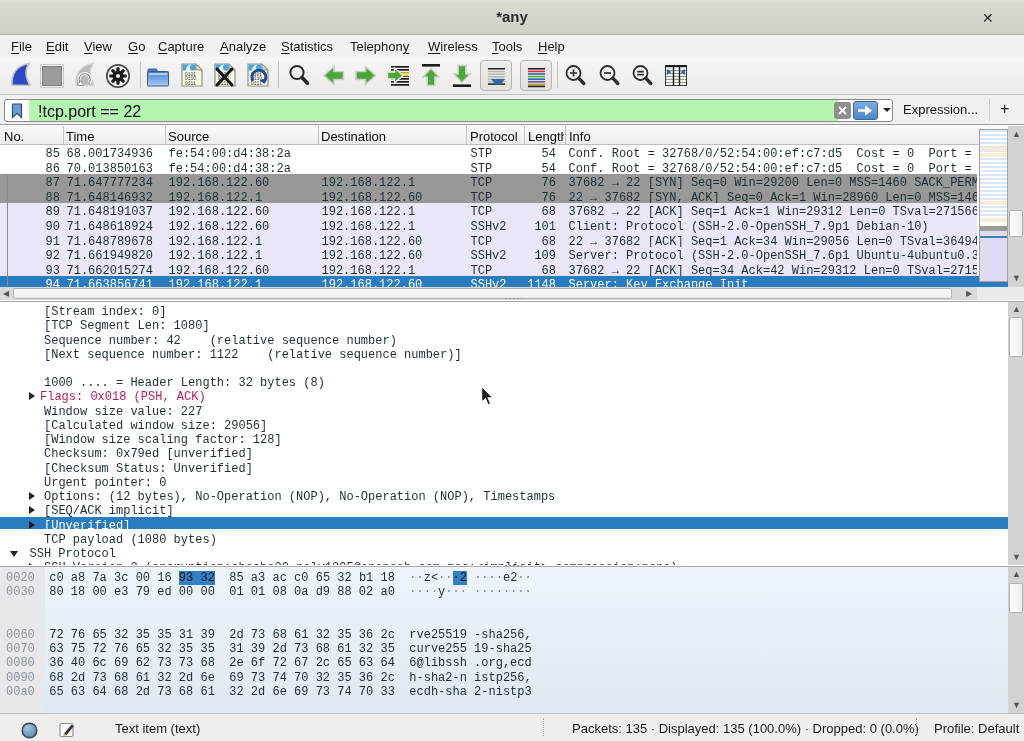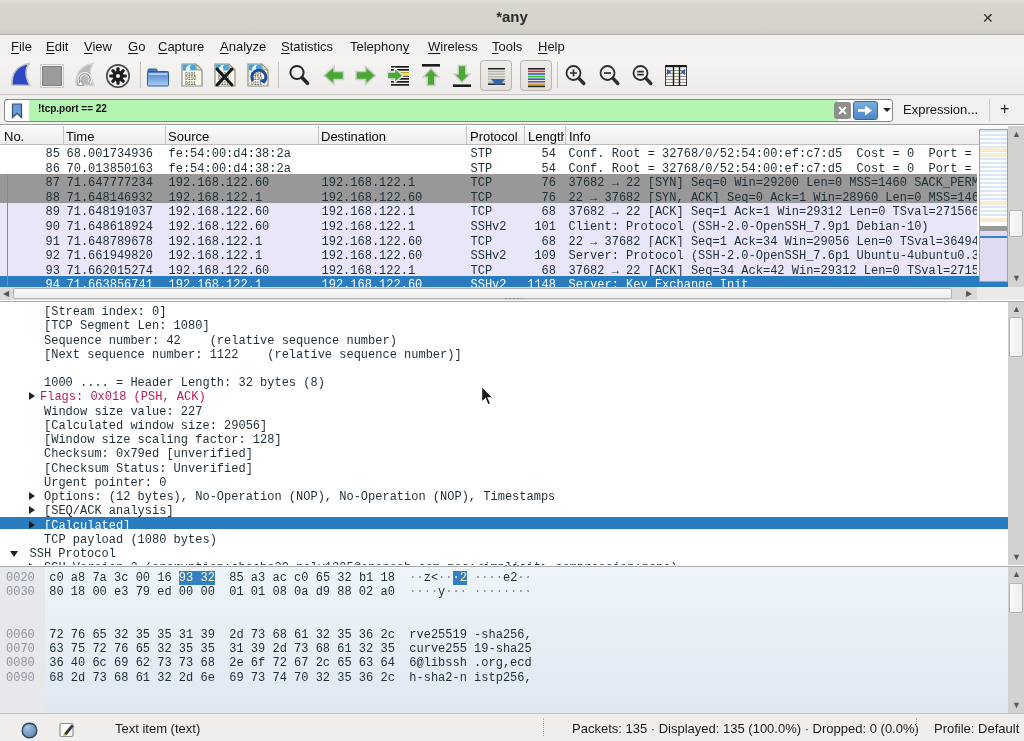--- a/index.html
+++ b/index.html
@@ -13,21 +13,21 @@
 .mi{top:39px;font-size:13px;color:#171717;}
 .mi u{text-decoration:underline;text-underline-offset:2px;}
 
 #toolbar{left:0;top:57px;width:1024px;height:38px;background:linear-gradient(180deg,#f6f5f4,#edebe9);border-bottom:1px solid #c8c4bf;box-sizing:border-box;}
 .tsep{top:62px;width:1px;height:26px;background:#c4c0bb;}
 .tbtn{top:60px;width:32px;height:31px;border:1px solid #b7b3ae;border-radius:4px;background:linear-gradient(180deg,#efedeb,#e2dfdc);box-sizing:border-box;}
 
 #filterbar{left:0;top:95px;width:1024px;height:30px;background:#f1f0ef;border-bottom:1px solid #9d9d9d;box-sizing:border-box;}
 #finput{left:4px;top:99px;width:889px;height:23px;background:#fff;border:1px solid #878787;border-radius:3px;box-sizing:border-box;overflow:hidden;}
 #fgreen{left:24px;top:0;width:809px;height:21px;background:#b5f5b2;}
-#ftext{left:33px;top:3px;font-size:10px;color:#0c0c0c;font-weight:bold;}
+#ftext{left:33px;top:3px;font-size:16px;color:#0c0c0c;}
 #fx{left:829px;top:2px;width:17px;height:17px;background:#8e8e8e;border-radius:3px;}
 #fgo{left:848px;top:1px;width:25px;height:19px;background:linear-gradient(180deg,#79aede,#4d87c5);border:1px solid #39689c;border-radius:3px;box-sizing:border-box;}
 #fexpr{left:903px;top:102px;font-size:13px;color:#161616;}
 #fsep{left:989px;top:99px;width:1px;height:22px;background:#cfcdca;}
 #fplus{left:1000px;top:100px;font-size:16px;color:#222;}
 
 #plist{left:0;top:126px;width:1024px;height:174px;background:#fff;}
 #phead{left:0;top:0;width:1008px;height:19px;background:linear-gradient(180deg,#fafafa,#ededed);border-bottom:1px solid #bebebe;box-sizing:border-box;}
 .hsep{top:0;width:1px;height:18px;background:#c3c3c3;}
 .hlbl{top:3px;font-size:13px;color:#090909;white-space:nowrap;}
@@ -37,21 +37,21 @@
 .sbv{background:#d4d2d0;}
 .sbthumb{background:linear-gradient(90deg,#fbfbfb,#ededed);border:1px solid #b4b2b0;border-radius:2px;box-sizing:border-box;}
 .arr{color:#555;font-size:9px;line-height:9px;}
 
 #dpane{left:0;top:301px;width:1024px;height:264px;background:#fff;border-top:1px solid #a9a9a9;box-sizing:border-box;}
 .dline{left:0;white-space:pre;}
 
 #hpane{left:0;top:566px;width:1024px;height:147px;background:linear-gradient(180deg,#eef4fa,#dfe8f2);border-top:1px solid #a9a9a9;box-sizing:border-box;}
 .off{color:#8d959e;}
 .dot{color:#7d8a95;}
-.hl{background:#3181c4;color:#fef9c3;}
+.hl{background:#3181c4;color:#0f172a;}
 
 #status{left:0;top:713px;width:1024px;height:28px;background:#efeeec;border-top:1px solid #c2beb9;box-sizing:border-box;}
 .stext{top:721px;font-size:13px;color:#1b1b1b;}
 .dotsep{top:5px;width:1px;height:18px;border-left:1px dotted #a8a8a8;}
 </style></head>
 <body>
 
 <div class="abs" id="titlebar"></div>
 <div class="abs" id="title">*any</div>
 <div class="abs" id="closex">✕</div>
@@ -344,43 +344,44 @@
 <div class="abs mono dline" style="left:40px;top:88.4px;color:#be185d">Flags: 0x018 (PSH, ACK)</div>
 <div class="abs mono dline" style="left:44px;top:102.6px;color:#1d2e37">Window size value: 227</div>
 <div class="abs mono dline" style="left:44px;top:116.8px;color:#1d2e37">[Calculated window size: 29056]</div>
 <div class="abs mono dline" style="left:44px;top:131.1px;color:#1d2e37">[Window size scaling factor: 128]</div>
 <div class="abs mono dline" style="left:44px;top:145.3px;color:#1d2e37">Checksum: 0x79ed [unverified]</div>
 <div class="abs mono dline" style="left:44px;top:159.5px;color:#1d2e37">[Checksum Status: Unverified]</div>
 <div class="abs mono dline" style="left:44px;top:173.8px;color:#1d2e37">Urgent pointer: 0</div>
 <div class="abs" style="left:29px;top:190.0px;width:0;height:0;border-left:6px solid #222;border-top:4px solid transparent;border-bottom:4px solid transparent"></div>
 <div class="abs mono dline" style="left:44px;top:188.0px;color:#1d2e37">Options: (12 bytes), No-Operation (NOP), No-Operation (NOP), Timestamps</div>
 <div class="abs" style="left:29px;top:204.2px;width:0;height:0;border-left:6px solid #222;border-top:4px solid transparent;border-bottom:4px solid transparent"></div>
-<div class="abs mono dline" style="left:44px;top:202.2px;color:#1d2e37">[SEQ/ACK analysis]</div>
+<div class="abs mono dline" style="left:44px;top:202.2px;color:#1d2e37">[SEQ/ACK implicit]</div>
 <div class="abs" style="left:0;top:214.5px;width:1008px;height:12px;background:#2a7cc0"></div>
 <div class="abs" style="left:29px;top:218.5px;width:0;height:0;border-left:6px solid #1a1a1a;border-top:4px solid transparent;border-bottom:4px solid transparent"></div>
-<div class="abs mono dline" style="left:44px;top:216.5px;color:#fff">[Calculated]</div>
+<div class="abs mono dline" style="left:44px;top:216.5px;color:#fff">[Unverified]</div>
 <div class="abs mono dline" style="left:44px;top:230.7px;color:#1d2e37">TCP payload (1080 bytes)</div>
 <div class="abs" style="left:10px;top:248.9px;width:0;height:0;border-top:6px solid #222;border-left:4px solid transparent;border-right:4px solid transparent"></div>
 <div class="abs mono dline" style="left:29.5px;top:244.9px;color:#1d2e37">SSH Protocol</div>
 <div class="abs" style="left:29px;top:261.1px;width:0;height:0;border-left:6px solid #222;border-top:4px solid transparent;border-bottom:4px solid transparent"></div>
 <div class="abs mono dline" style="left:44px;top:259.1px;color:#1d2e37">SSH Version 2 (encryption:chacha20_poly1305@openssh.com mac:&lt;implicit&gt; compression:none)</div>
 <div class="abs sbv" style="left:1008px;top:0;width:16px;height:264px"></div>
 <div class="abs arr" style="left:1012px;top:3px">▲</div>
 <div class="abs sbthumb" style="left:1009px;top:15px;width:14px;height:40px"></div>
 <div class="abs arr" style="left:1012px;top:251px">▼</div>
 </div>
 
 <div class="abs" id="hpane" style="overflow:hidden">
 <div class="abs" style="left:0;top:0;width:45px;height:147px;background:#e7e8ec"></div>
 <div class="abs mono" style="left:6px;top:3.5px"><span class="off">0020</span>  c0 a8 7a 3c 00 16 <span class="hl">93 32</span>  85 a3 ac c0 65 32 b1 18  <span class="dot">··</span>z&lt;<span class="dot">··</span><span class="hl">·2</span> <span class="dot">····</span>e2<span class="dot">··</span></div>
 <div class="abs mono" style="left:6px;top:17.8px"><span class="off">0030</span>  80 18 00 e3 79 ed 00 00  01 01 08 0a d9 88 02 a0  <span class="dot">····</span>y<span class="dot">···</span> <span class="dot">········</span></div>
 <div class="abs mono" style="left:6px;top:60.7px"><span class="off">0060</span>  72 76 65 32 35 35 31 39  2d 73 68 61 32 35 36 2c  rve25519 -sha256,</div>
 <div class="abs mono" style="left:6px;top:75.0px"><span class="off">0070</span>  63 75 72 76 65 32 35 35  31 39 2d 73 68 61 32 35  curve255 19-sha25</div>
 <div class="abs mono" style="left:6px;top:89.3px"><span class="off">0080</span>  36 40 6c 69 62 73 73 68  2e 6f 72 67 2c 65 63 64  6@libssh .org,ecd</div>
 <div class="abs mono" style="left:6px;top:103.6px"><span class="off">0090</span>  68 2d 73 68 61 32 2d 6e  69 73 74 70 32 35 36 2c  h-sha2-n istp256,</div>
+<div class="abs mono" style="left:6px;top:117.9px"><span class="off">00a0</span>  65 63 64 68 2d 73 68 61  32 2d 6e 69 73 74 70 33  ecdh-sha 2-nistp3</div>
 <div class="abs sbv" style="left:1008px;top:0;width:16px;height:147px"></div>
 <div class="abs arr" style="left:1012px;top:3px">▲</div>
 <div class="abs sbthumb" style="left:1009px;top:16px;width:14px;height:30px"></div>
 <div class="abs arr" style="left:1012px;top:134px">▼</div>
 </div>
 
 <div class="abs" id="status"></div>
 <div class="abs stext" style="left:115px">Text item (text)</div>
 <div class="abs dotsep" style="left:543px;top:718px"></div>
 <div class="abs stext" style="left:572px">Packets: 135 · Displayed: 135 (100.0%) · Dropped: 0 (0.0%)</div>

